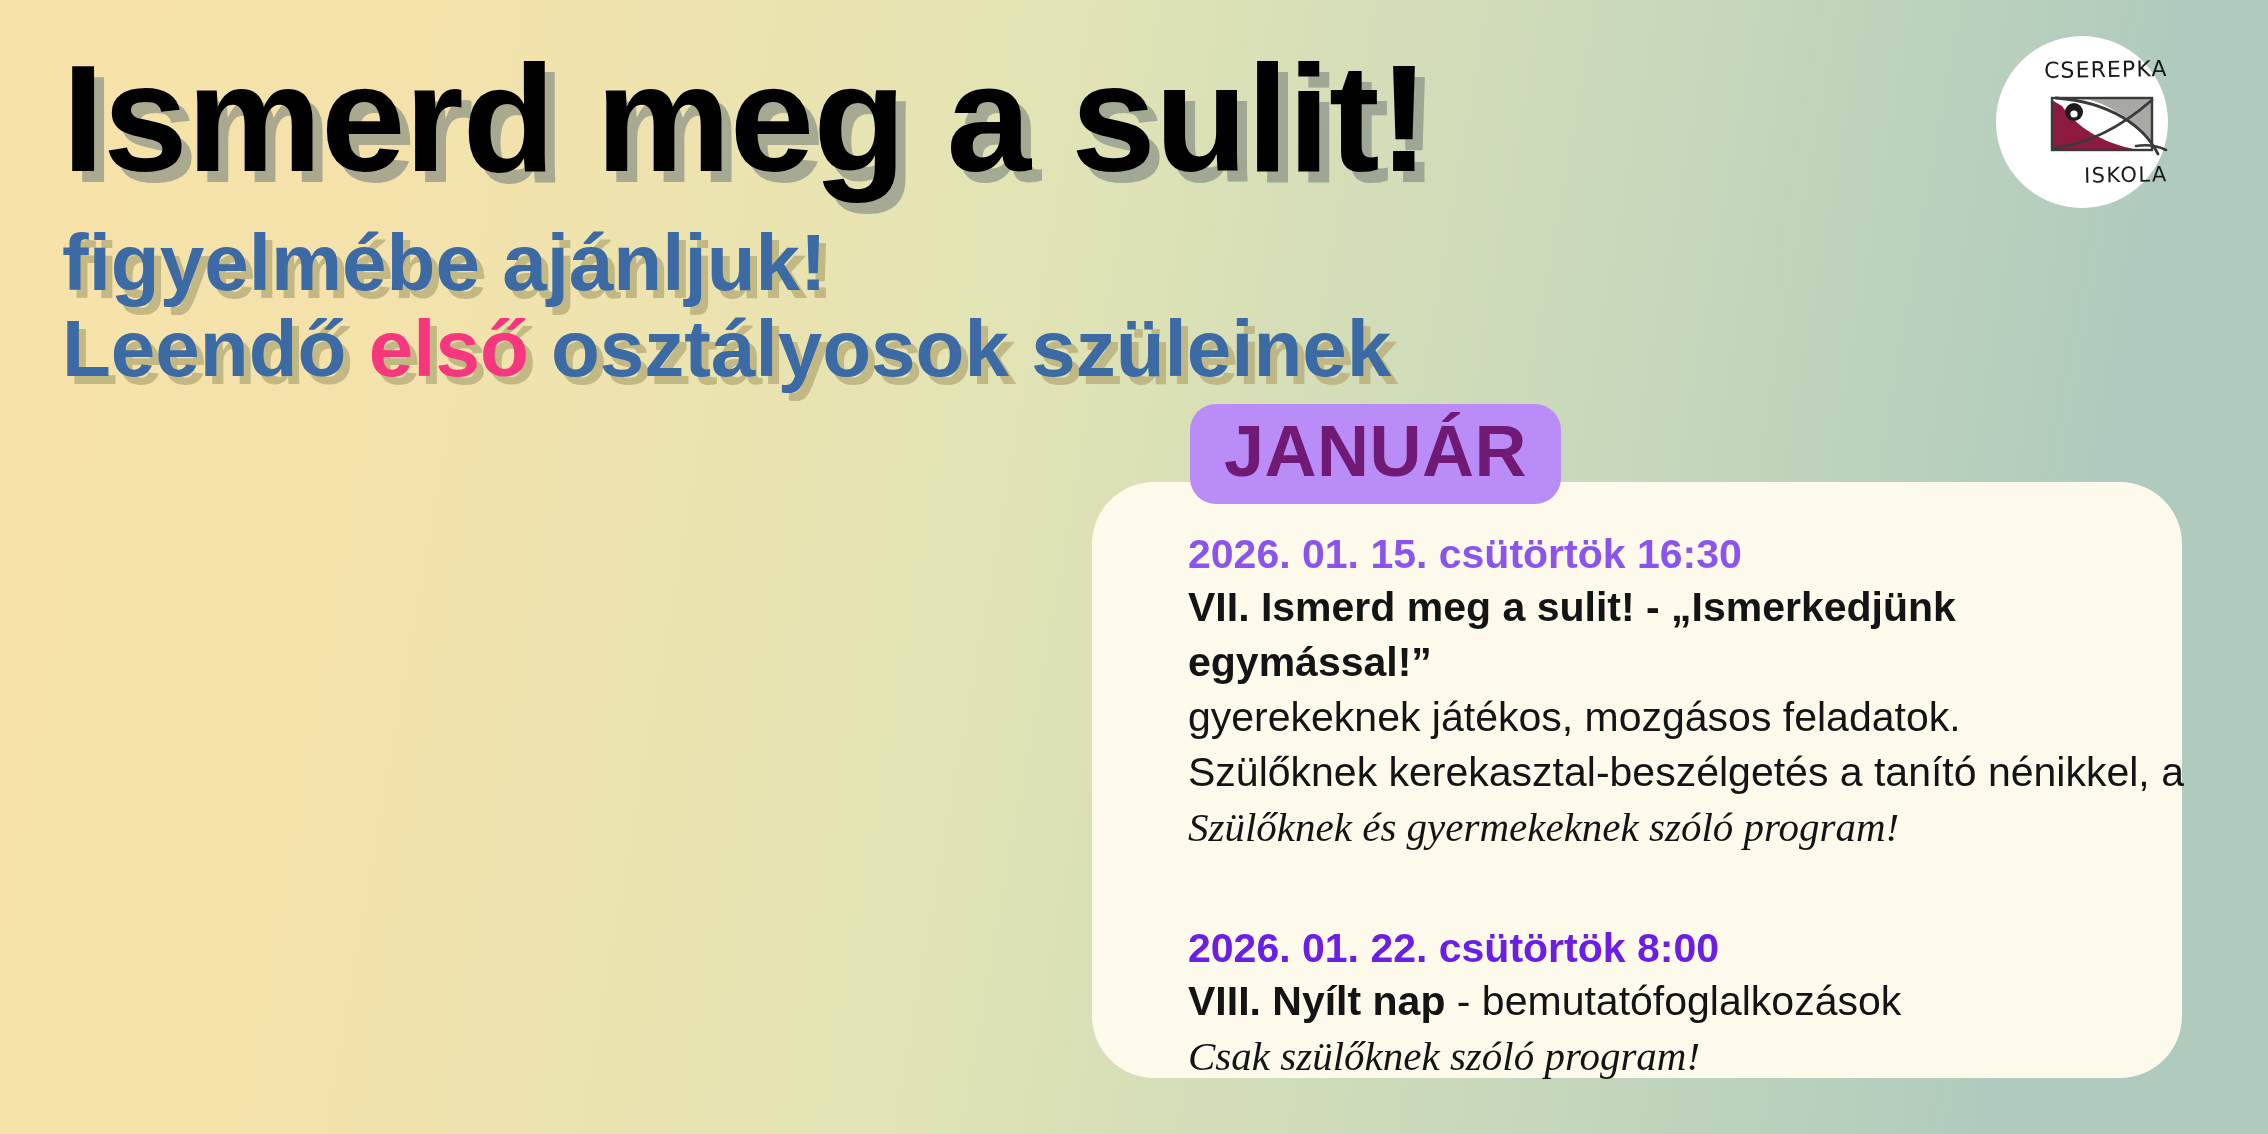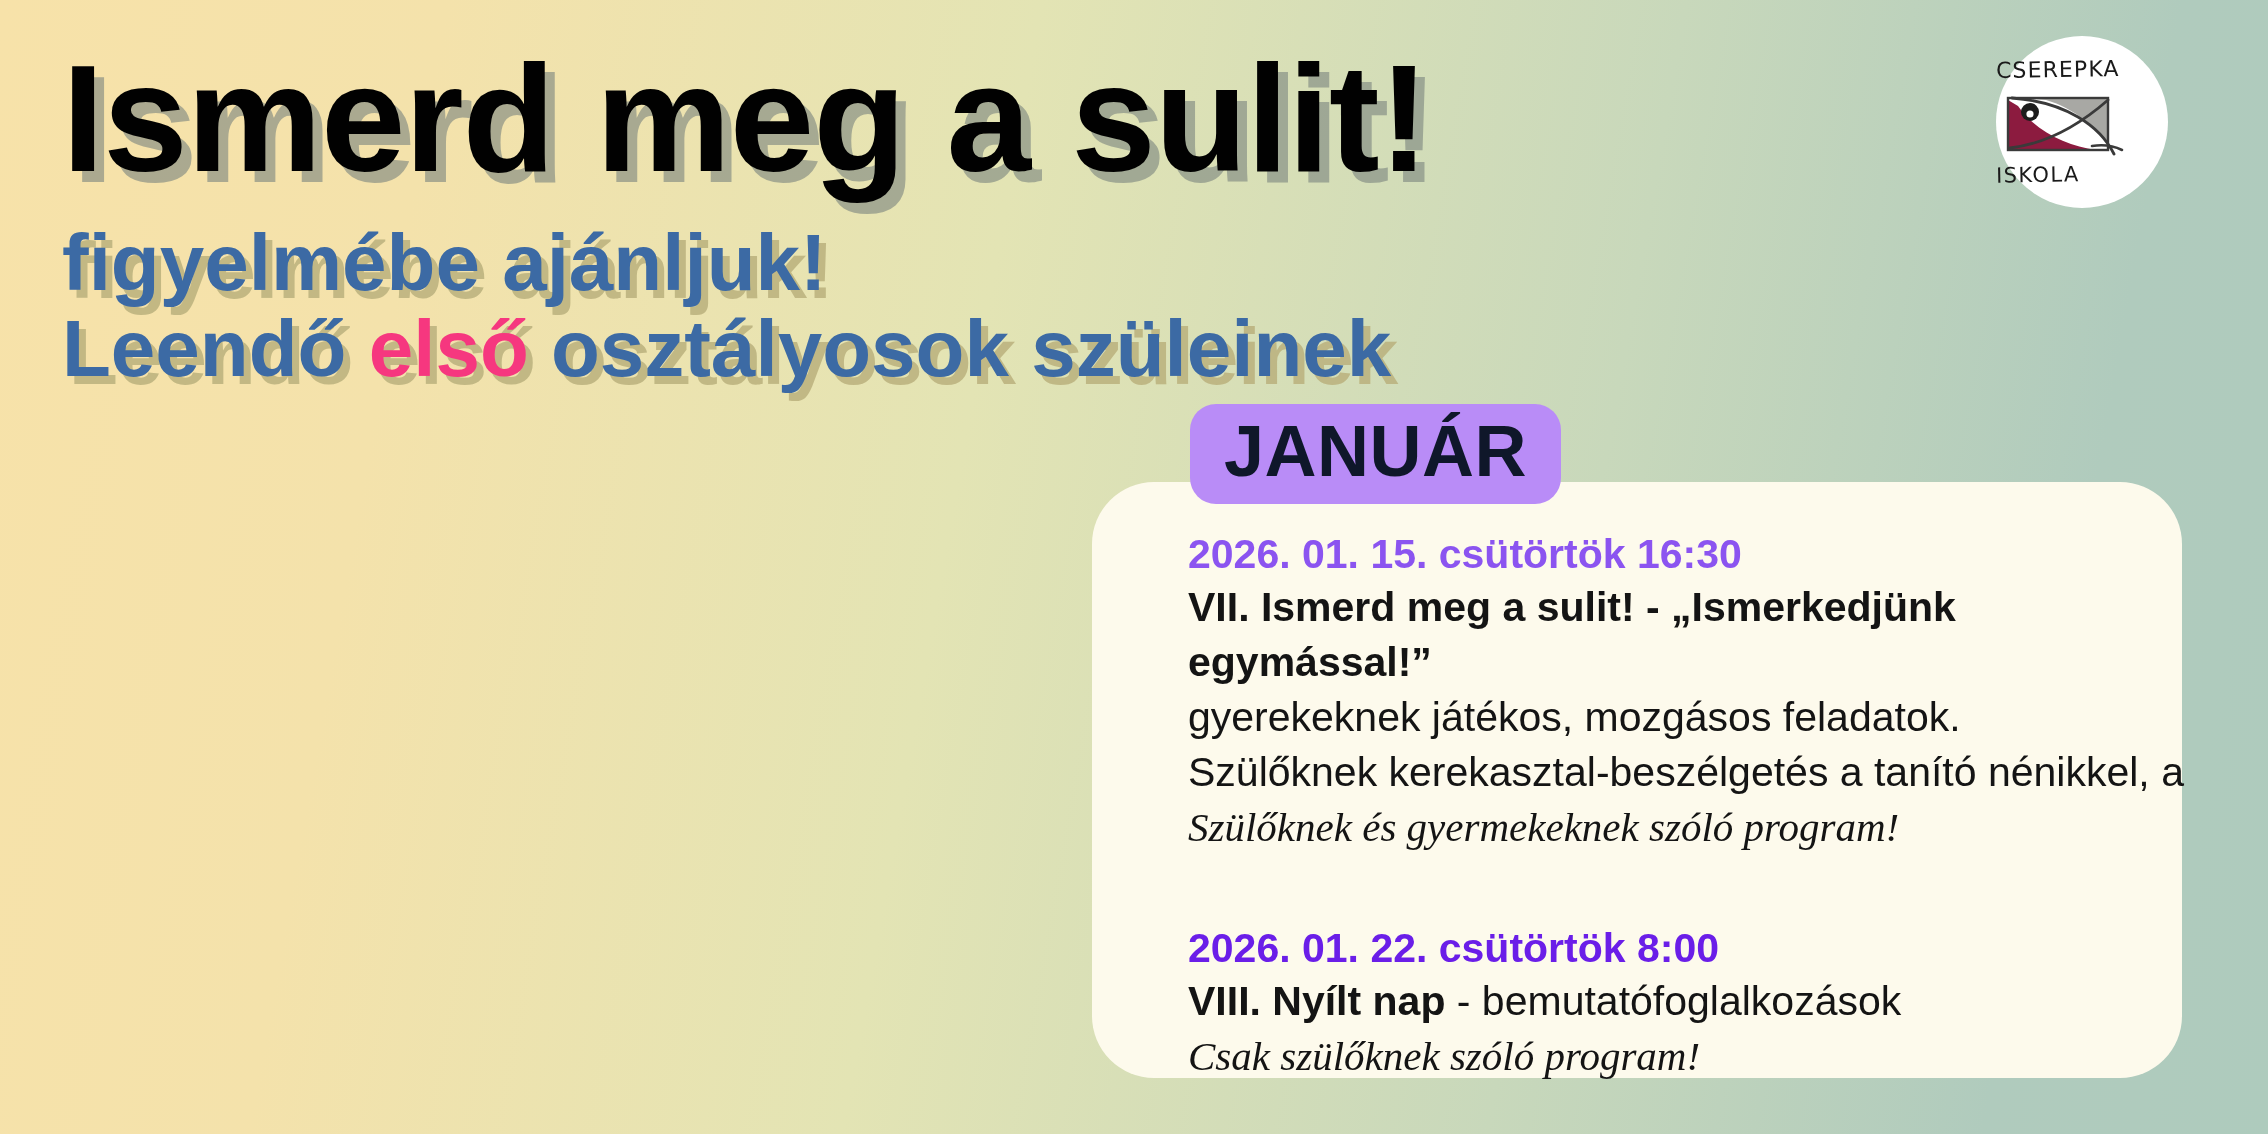--- a/index.html
+++ b/index.html
@@ -69,21 +69,21 @@
   .logo {
     position: absolute;
     right: 112px;
     top: 36px;
     width: 172px;
     height: 172px;
     border-radius: 50%;
     background: #ffffff;
     display: flex;
     flex-direction: column;
-    align-items: flex-start;
+    align-items: flex-end;
     justify-content: center;
   }
   .logo-top-text {
     font-family: "DejaVu Sans", sans-serif;
     font-size: 22px;
     letter-spacing: 1.1px;
     color: #1a1a1a;
     margin-bottom: 2px;
     transform: rotate(-1deg);
   }
@@ -106,21 +106,21 @@
     height: 596px;
     background: #fdfaec;
     border-radius: 62px;
   }
 
   .month-badge {
     position: absolute;
     left: 1190px;
     top: 404px;
     background: #b98cf7;
-    color: #0f172a;
+    color: #701a75;
     border-radius: 26px;
     padding: 11px 34px 17px 34px;
     font-family: "Liberation Sans", sans-serif;
     font-weight: 700;
     font-size: 72px;
     line-height: 1.0;
     letter-spacing: 0.5px;
   }
 
   .card-inner {

